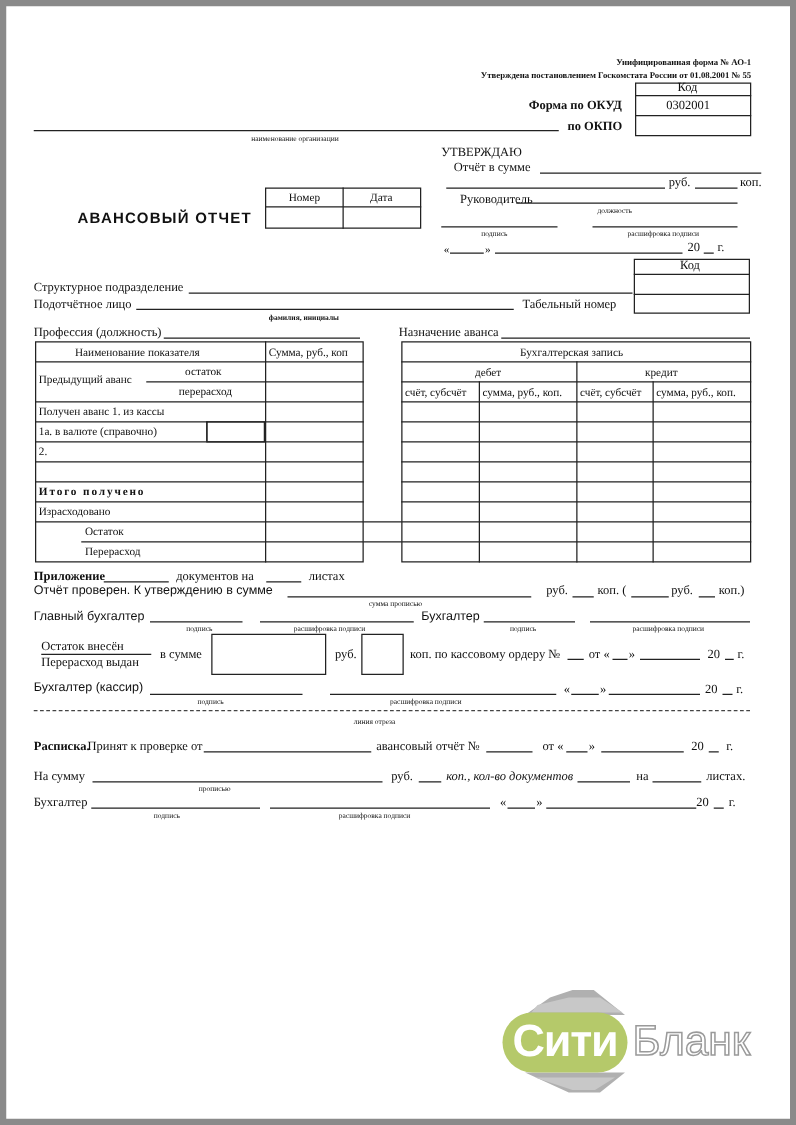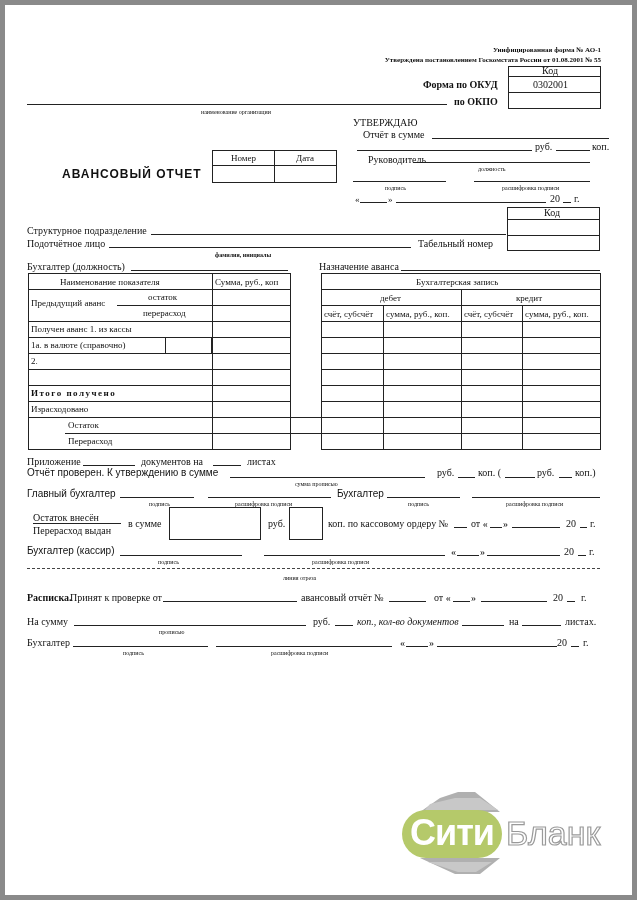--- a/index.html
+++ b/index.html
@@ -73,21 +73,21 @@
 <div class="hl" style="left:507px;top:219px;width:93px;"></div>
 <div class="hl" style="left:507px;top:235px;width:93px;"></div>
 <div class="abs t10" style="left:544px;top:207px;">Код</div>
 
 <div class="abs t10" style="left:27px;top:225px;">Структурное подразделение</div>
 <div class="line" style="left:151px;top:234px;width:355px;"></div>
 <div class="abs t10" style="left:27px;top:238px;">Подотчётное лицо</div>
 <div class="line" style="left:109px;top:247px;width:302px;"></div>
 <div class="abs t10" style="left:418px;top:238px;">Табельный номер</div>
 <div class="abs t6 bold" style="left:215px;top:252px;">фамилия, инициалы</div>
-<div class="abs t10" style="left:27px;top:261px;">Бухгалтер (должность)</div>
+<div class="abs t10" style="left:27px;top:261px;">Профессия (должность)</div>
 <div class="line" style="left:131px;top:270px;width:157px;"></div>
 <div class="abs t10" style="left:319px;top:261px;">Назначение аванса</div>
 <div class="line" style="left:401px;top:270px;width:199px;"></div>
 
 <div class="box" style="left:28px;top:273px;width:263px;height:177px;border-width:1.5px;"></div>
 <div class="vl" style="left:212px;top:273px;height:177px;"></div>
 <div class="hl" style="left:28px;top:289px;width:263px;"></div>
 <div class="hl" style="left:117px;top:305px;width:174px;"></div>
 <div class="hl" style="left:28px;top:321px;width:263px;"></div>
 <div class="hl" style="left:28px;top:337px;width:263px;"></div>
@@ -130,21 +130,21 @@
 <div class="vl" style="left:383px;top:305px;height:145px;"></div>
 <div class="vl" style="left:522px;top:305px;height:145px;"></div>
 <div class="abs t9" style="left:416px;top:277px;">Бухгалтерская запись</div>
 <div class="abs t9" style="left:380px;top:293px;">дебет</div>
 <div class="abs t9" style="left:516px;top:293px;">кредит</div>
 <div class="abs t9" style="left:324px;top:309px;">счёт, субсчёт</div>
 <div class="abs t9" style="left:386px;top:309px;">сумма, руб., коп.</div>
 <div class="abs t9" style="left:464px;top:309px;">счёт, субсчёт</div>
 <div class="abs t9" style="left:525px;top:309px;">сумма, руб., коп.</div>
 
-<div class="abs t10" style="left:27px;top:456px;">Приложение</div>
+<div class="abs t10" style="left:27px;top:456px;font-weight:bold;">Приложение</div>
 <div class="line" style="left:83px;top:465px;width:52px;"></div>
 <div class="abs t10" style="left:141px;top:456px;">документов на</div>
 <div class="line" style="left:213px;top:465px;width:28px;"></div>
 <div class="abs t10" style="left:247px;top:456px;">листах</div>
 <div class="abs sans t10" style="left:27px;top:467px;text-align:right;">Отчёт проверен. К утверждению в сумме</div>
 <div class="line" style="left:230px;top:477px;width:195px;"></div>
 <div class="abs t6" style="left:295px;top:481px;">сумма прописью</div>
 <div class="abs t10" style="left:437px;top:467px;">руб.</div>
 <div class="line" style="left:458px;top:477px;width:17px;"></div>
 <div class="abs t10" style="left:478px;top:467px;">коп. (</div>

